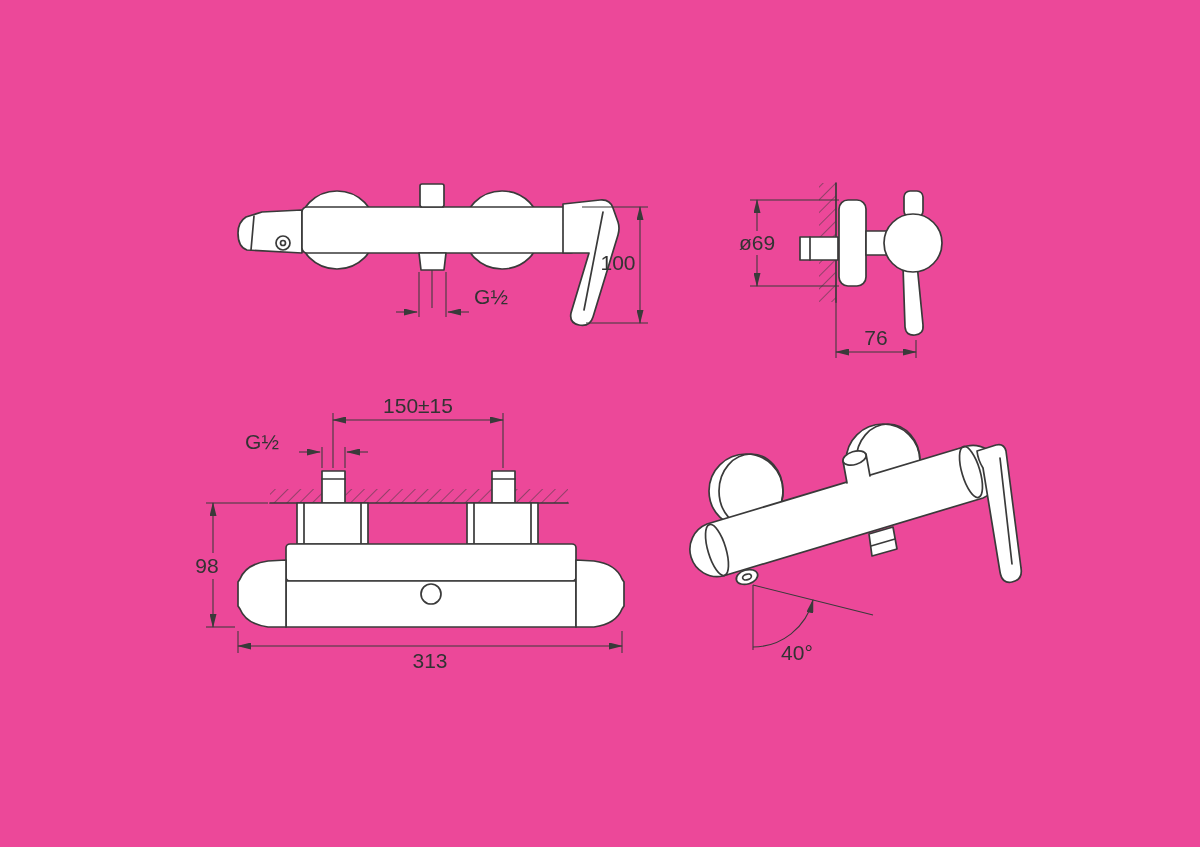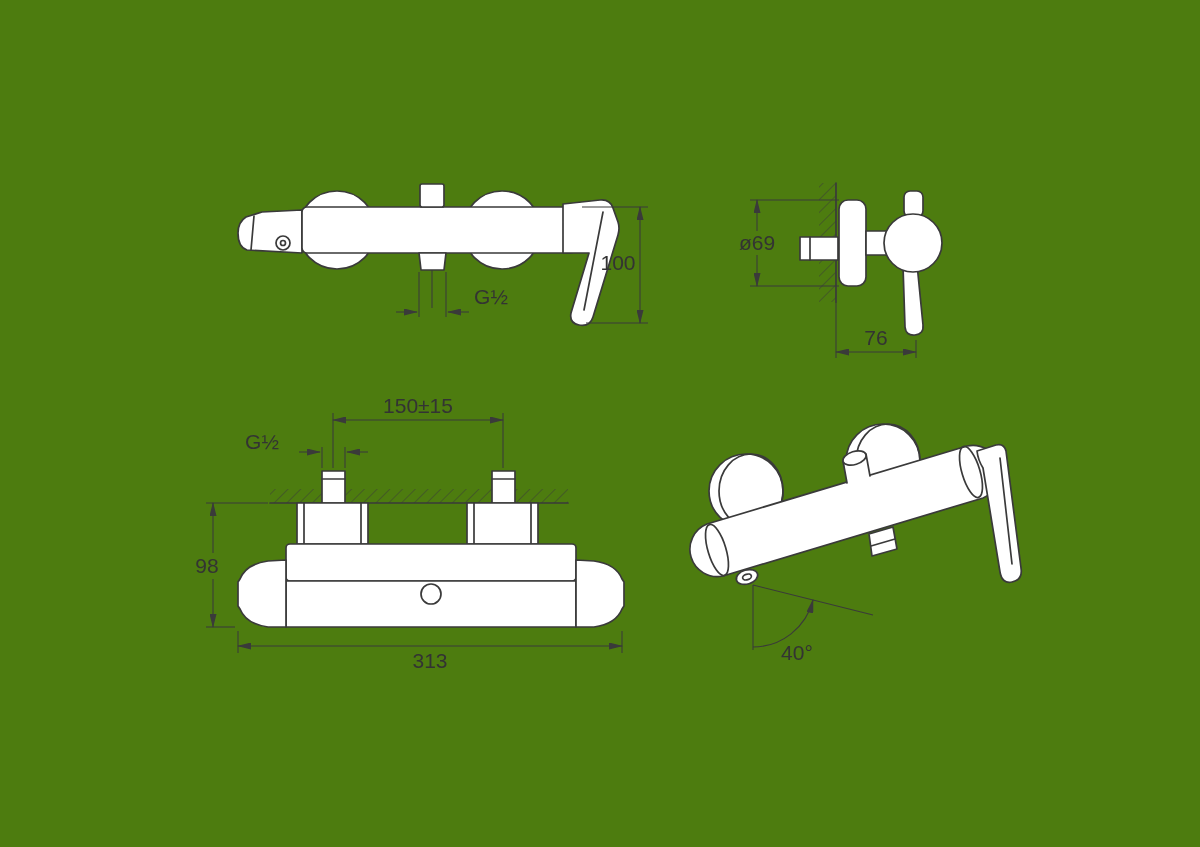--- a/index.html
+++ b/index.html
@@ -1,19 +1,19 @@
 <!DOCTYPE html>
 <html><head>
 <meta charset="utf-8">
 <style>
   html,body { margin:0; padding:0; background:#fff; }
   .canvas {
     position:relative;
     width:1200px; height:847px;
-    background:#4d7c0f;
+    background:#ec4899;
     font-family:"Liberation Sans", sans-serif;
     overflow:hidden;
   }
   svg { position:absolute; left:0; top:0; }
   .o  { stroke:#3a3a3a; stroke-width:1.7; fill:none; stroke-linejoin:round; stroke-linecap:round; }
   .of { stroke:#3a3a3a; stroke-width:1.7; fill:#ffffff; stroke-linejoin:round; }
   .d  { stroke:#3a3a3a; stroke-width:1.05; fill:none; }
   .lbl { font-family:"Liberation Sans", sans-serif; font-size:21px; fill:#333333; text-anchor:middle; }
 </style>
 </head>

